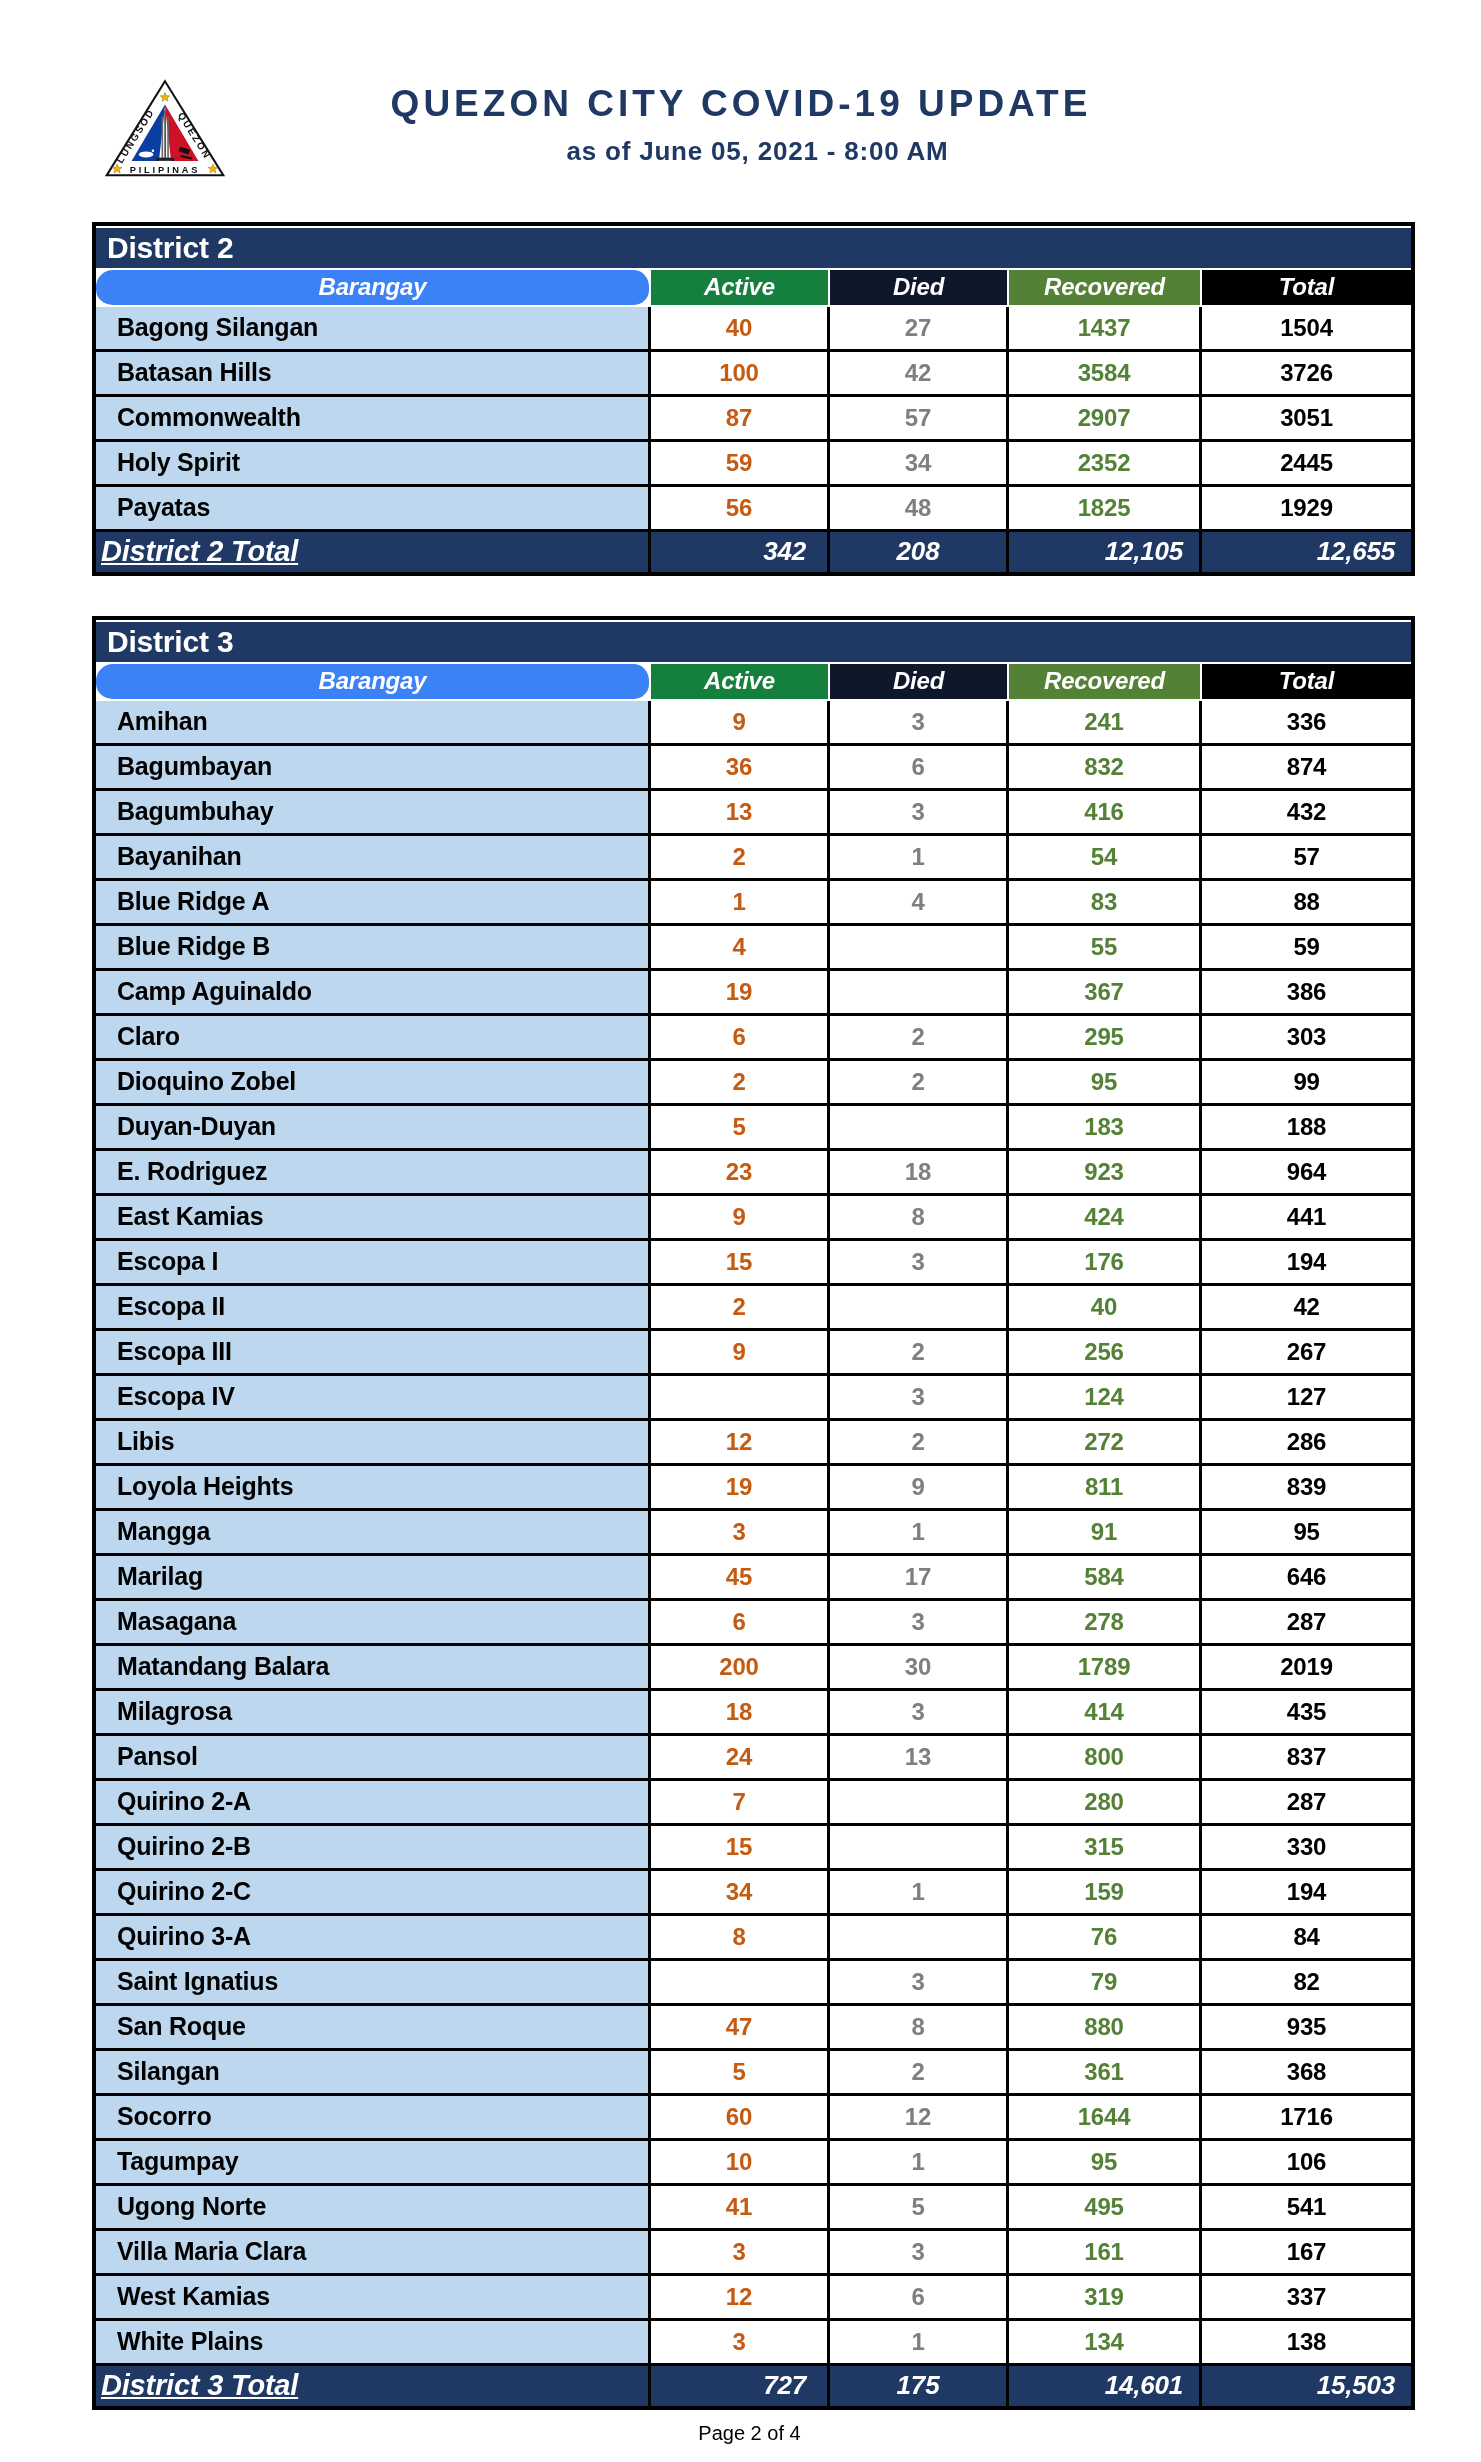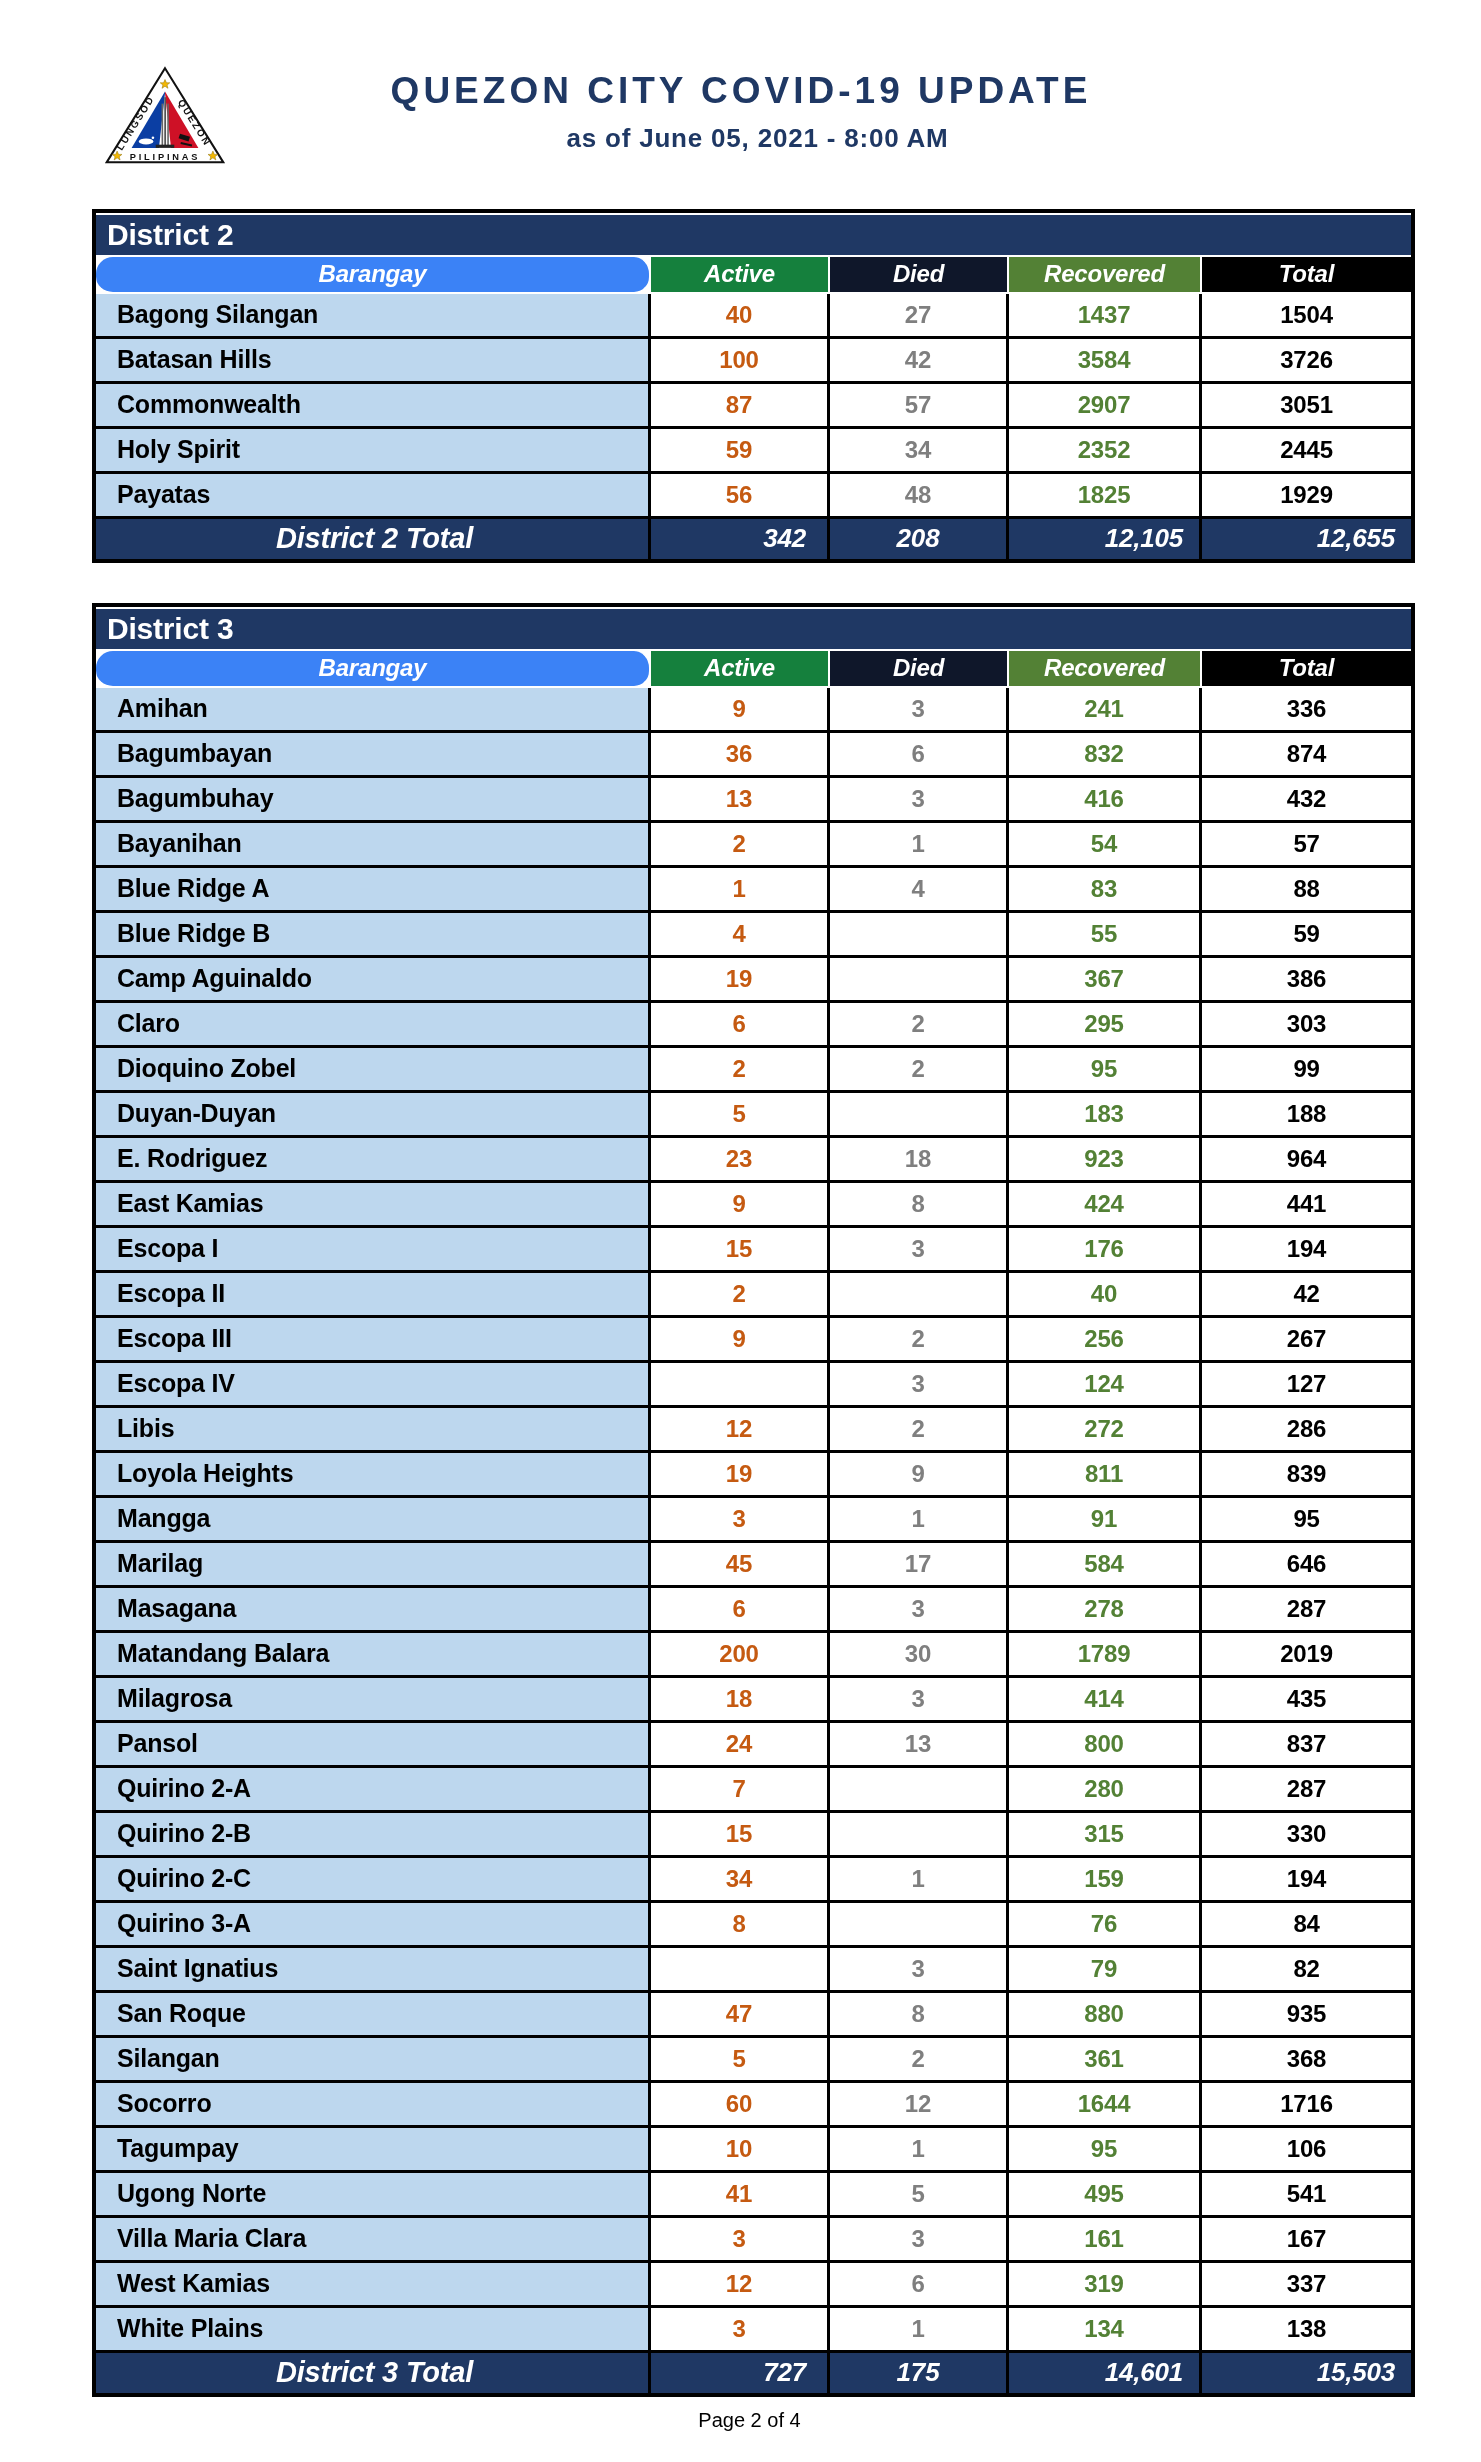--- a/index.html
+++ b/index.html
@@ -2,21 +2,21 @@
 <html style="font-size:12.7px"><head>
 <meta charset="utf-8">
 <style>
   html,body { margin:0; padding:0; background:#ffffff; }
   body { width:1482px; height:2462px; font-family:"Liberation Sans", sans-serif; }
   .page { position:relative; width:1482px; height:2462px; overflow:hidden; }
 
   
   .report-header { position:relative; height:191px; }
   .seal { position:absolute; left:102px; top:65px; width:126px; height:103px; }
-  .titles { text-align:center; padding-top:70px; }
+  .titles { text-align:center; padding-top:70px;margin-top:13px; }
   .title { font-size:37px; font-weight:bold; color:#1F3864; letter-spacing:4px; line-height:41px; }
   .subtitle { font-size:26px; font-weight:bold; color:#1F3864; letter-spacing:0.8px; margin-top:12px;padding-left:33px; }
 
   
   .tables { width:1315px; margin-left:92px; }
   table.district-table { width:1315px; table-layout:fixed; border-collapse:separate; border-spacing:0; border:4px solid #000; }
   table.district-table.second { margin-top:40px; }
   table.district-table.first  { margin-top:17.5px; }
 
   th, td { padding:0; margin:0; overflow:hidden; white-space:nowrap; font-weight:bold; letter-spacing:-0.2px; }
@@ -43,21 +43,21 @@
   td.cell-num.lastcol { border-right:none; }
   td.cell-active    { color:#C55A11; }
   td.cell-died      { color:#7F7F7F; }
   td.cell-recovered { color:#538135; }
   td.cell-total     { color:#000000; }
 
   
   .total-row td { background:#1F3864; color:#fff; font-style:italic; height:40px;
                   border-right:3.2px solid #000; border-bottom:none; }
   .total-row td.lastcol { border-right:none; }
-  .total-label { font-size:29px; text-align:center; padding-left:5px; }
+  .total-label { font-size:29px; text-align:left; padding-left:5px;text-decoration:underline; }
   .total-num { font-size:26px; }
   .total-active { text-align:right; padding-right:21px; }
   .total-died { text-align:center; }
   .total-recovered, .total-grand { text-align:right; padding-right:16px;margin-top:8px; }
 
   
   .page-footer { width:1315px; margin-left:92px; text-align:center; font-size:20px; color:#000; margin-top:12.7px; }
 </style>
 </head>
 <body>

